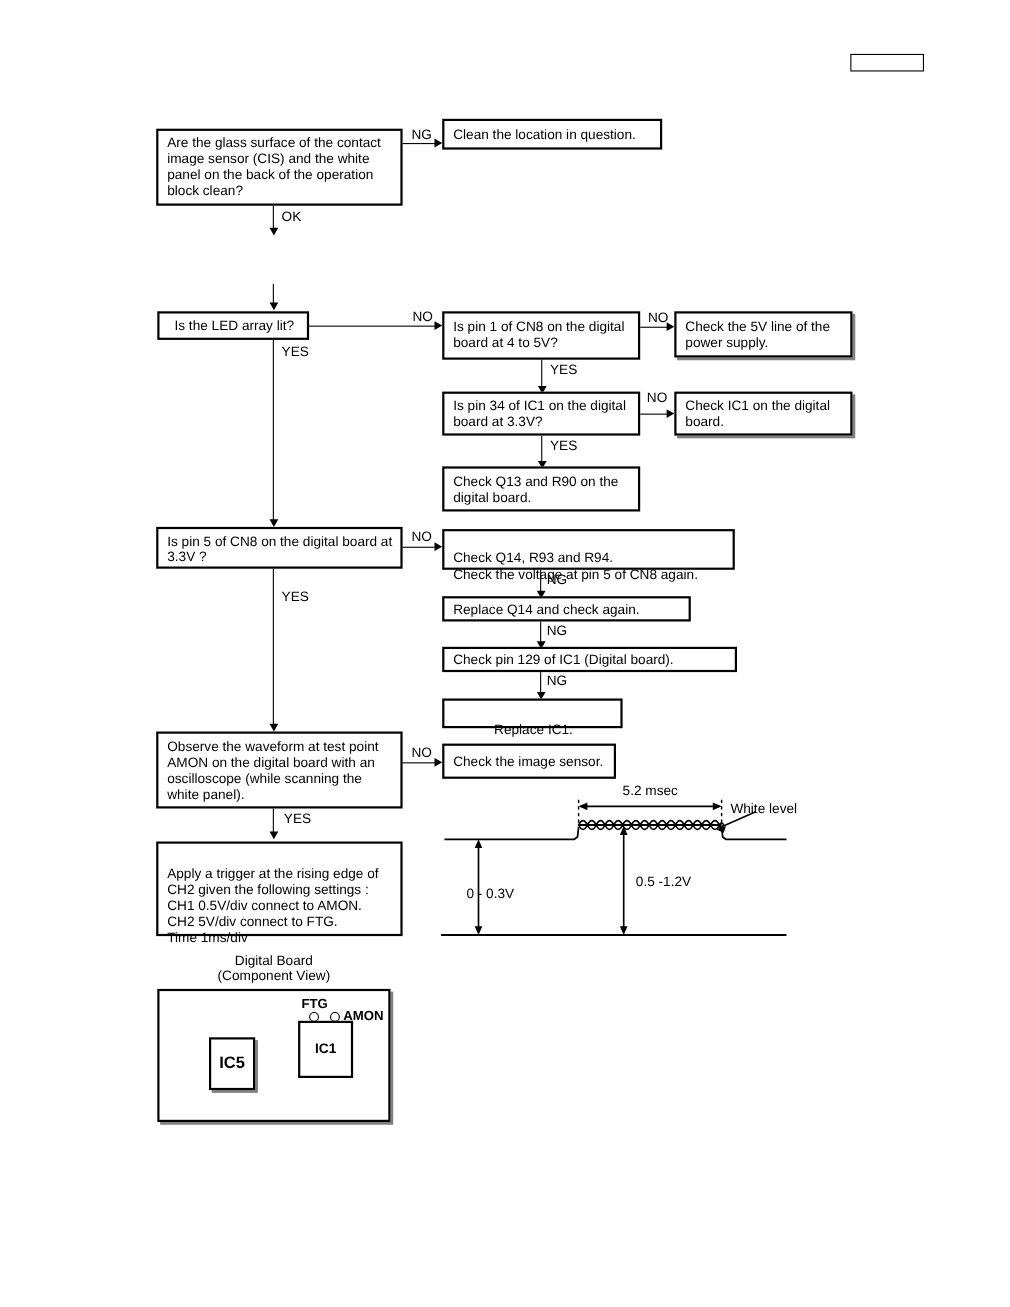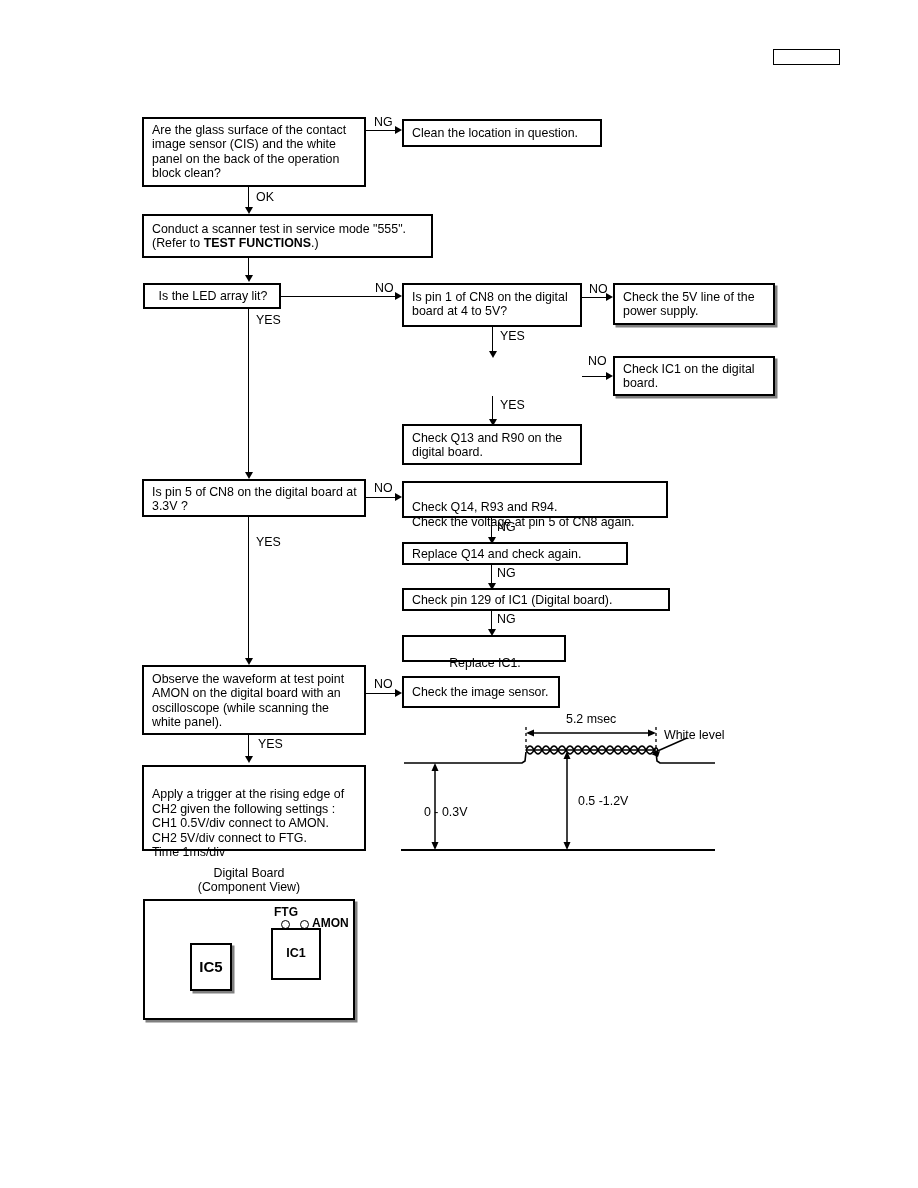--- a/index.html
+++ b/index.html
@@ -48,31 +48,28 @@
   <div class="stamp" style="left:773px;top:49px;width:65px;height:14px;"></div>
 
   <div class="box" style="left:142px;top:117px;width:224px;height:70px;">
     <span>Are the glass surface of the contact image sensor (CIS) and the white panel on the back of the operation block clean?</span>
   </div>
 
   <div class="hline" style="left:366px;top:130px;width:30px;"></div>
   <div class="arrow-r" style="left:395px;top:126px;"></div>
   <div class="lbl" style="left:374px;top:116px;">NG</div>
 
-  <div class="box" style="left:402px;top:119px;width:200px;height:28px;padding-top:5px;">
+  <div class="box" style="left:402px;top:108px;width:200px;height:28px;padding-top:5px;">
     <span>Clean the location in question.</span>
   </div>
 
   <div class="vline" style="left:248px;top:187px;height:21px;"></div>
   <div class="arrow-d" style="left:244.5px;top:207px;"></div>
   <div class="lbl" style="left:256px;top:191px;">OK</div>
 
-  <div class="box" style="left:142px;top:214px;width:291px;height:44px;padding-top:6px;">
-    <span><span>Conduct a scanner test in service mode "555". (Refer to </span><b>TEST FUNCTIONS</b><span>.)</span></span>
-  </div>
 
   <div class="vline" style="left:248px;top:258px;height:18px;"></div>
   <div class="arrow-d" style="left:244.5px;top:275px;"></div>
 
   <div class="box center" style="left:143px;top:283px;width:138px;height:26px;padding-top:4px;">
     <span>Is the LED array lit?</span>
   </div>
 
   <div class="hline" style="left:281px;top:296px;width:115px;"></div>
   <div class="arrow-r" style="left:395px;top:292px;"></div>
@@ -91,20 +88,23 @@
   <div class="lbl" style="left:589px;top:283px;">NO</div>
 
   <div class="box shadow" style="left:613px;top:283px;width:162px;height:42px;padding-top:5px;">
     <span>Check the 5V line of the power supply.</span>
   </div>
 
   <div class="vline" style="left:492px;top:327px;height:25px;"></div>
   <div class="arrow-d" style="left:488.5px;top:351px;"></div>
   <div class="lbl" style="left:500px;top:330px;">YES</div>
 
+  <div class="box" style="left:402px;top:356px;width:180px;height:40px;padding-top:4px;">
+    <span>Is pin 34 of IC1 on the digital board at 3.3V?</span>
+  </div>
 
   <div class="hline" style="left:582px;top:376px;width:25px;"></div>
   <div class="arrow-r" style="left:606px;top:372px;"></div>
   <div class="lbl" style="left:588px;top:355px;">NO</div>
 
   <div class="box shadow" style="left:613px;top:356px;width:162px;height:40px;padding-top:4px;">
     <span>Check IC1 on the digital board.</span>
   </div>
 
   <div class="vline" style="left:492px;top:396px;height:24px;"></div>

